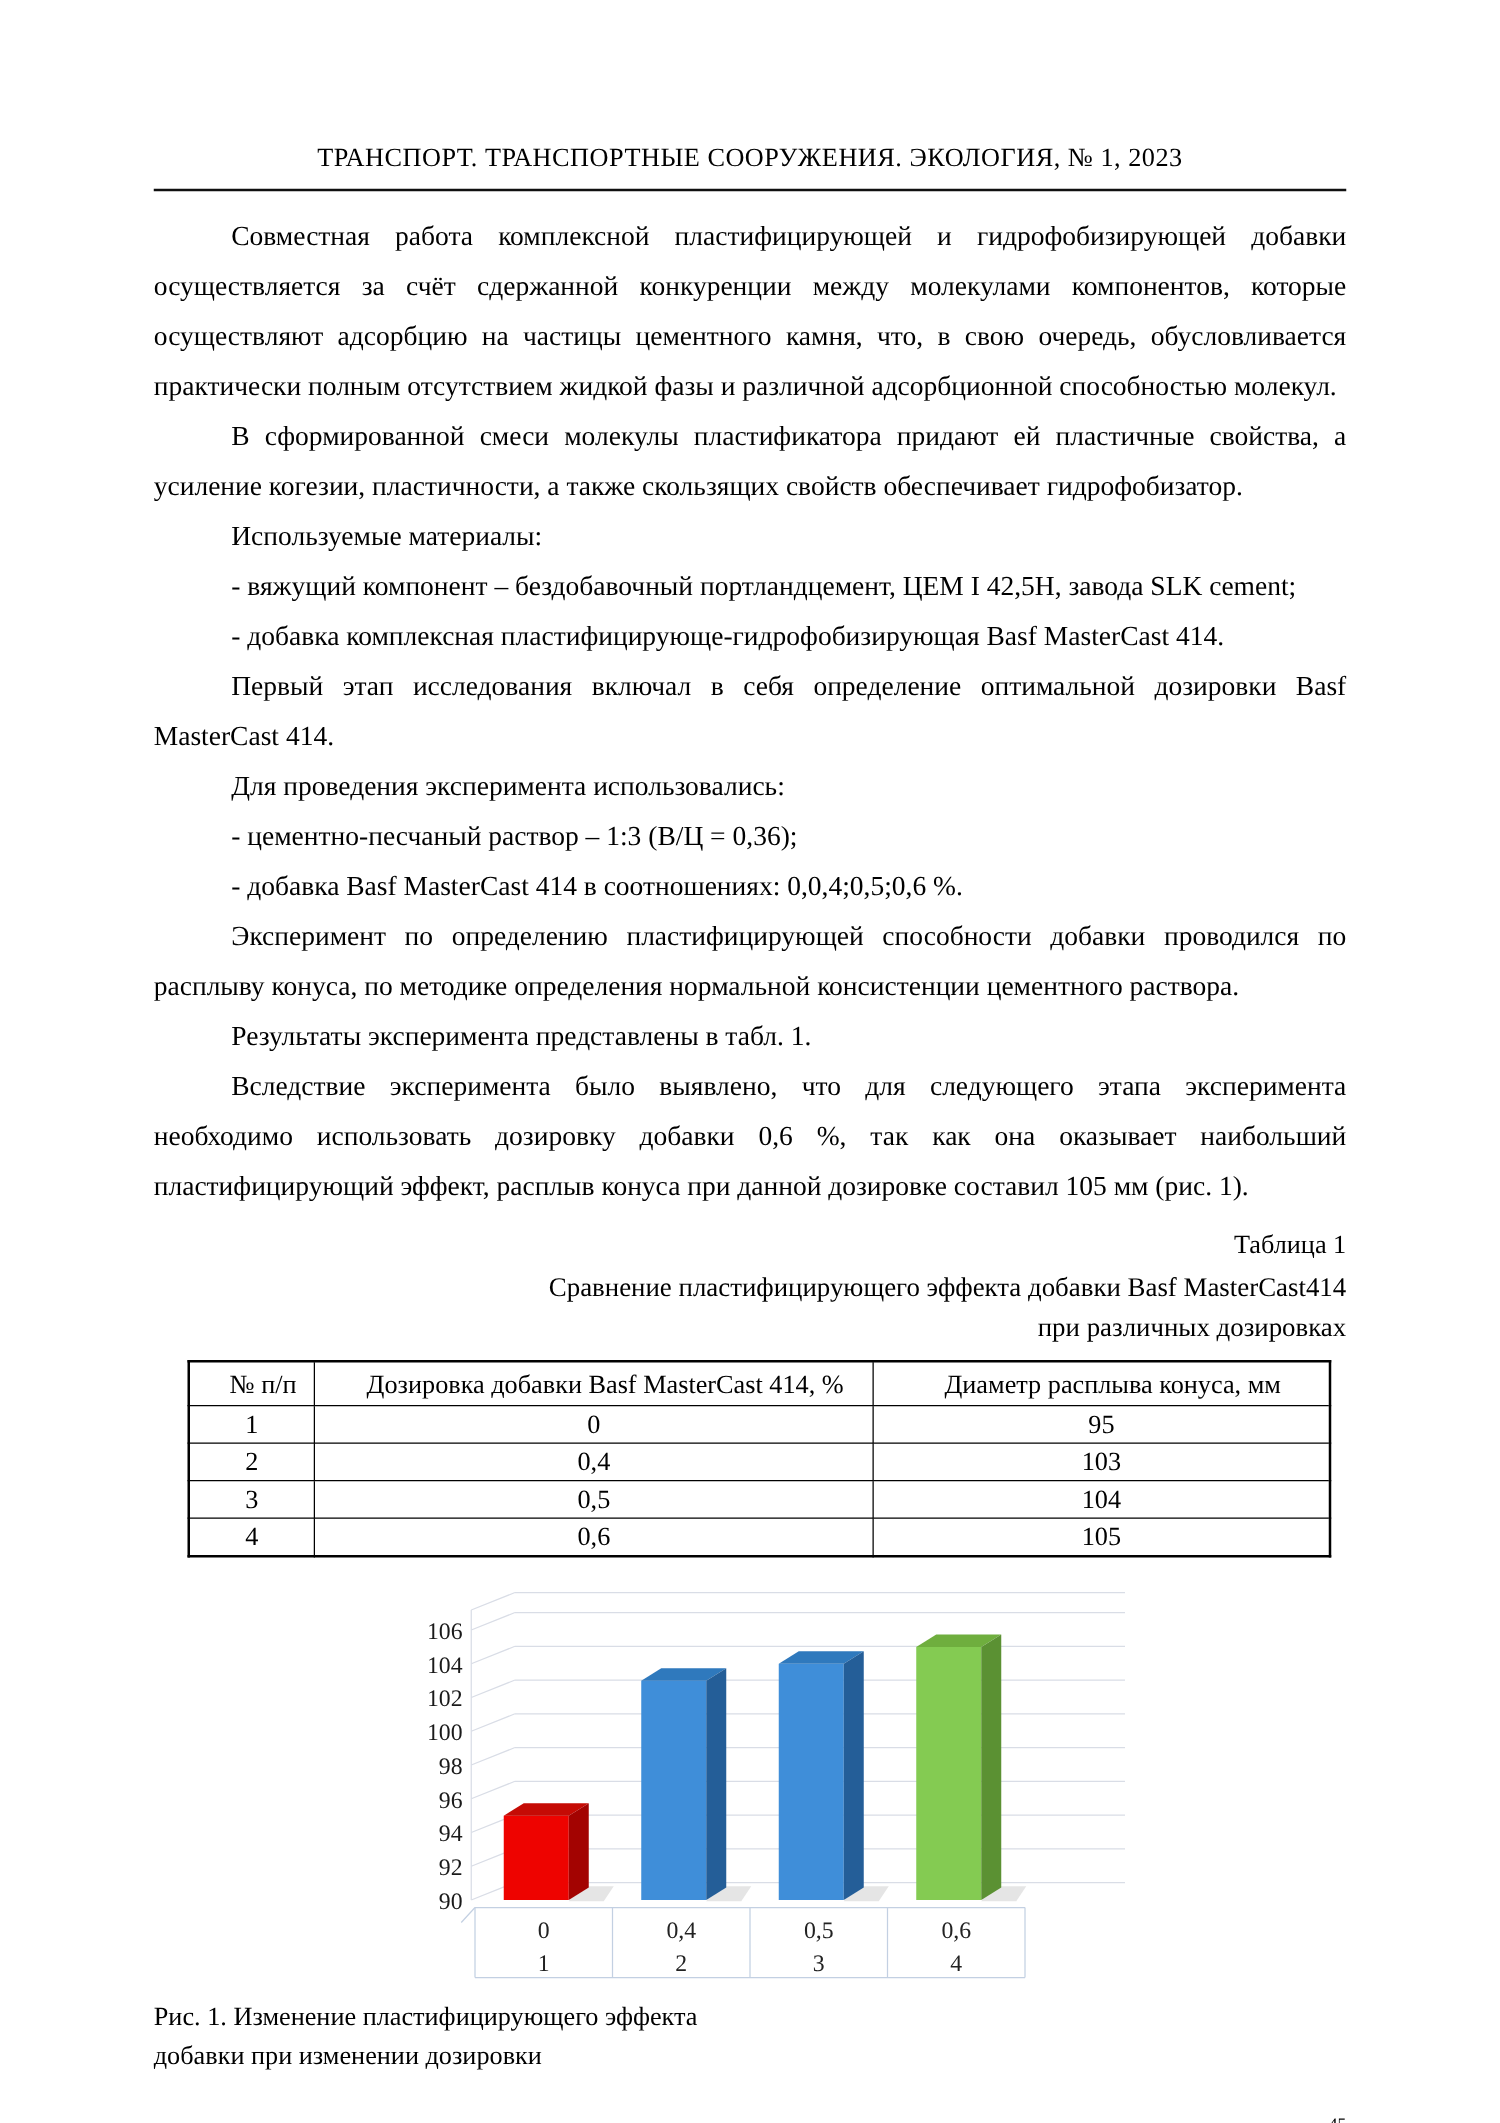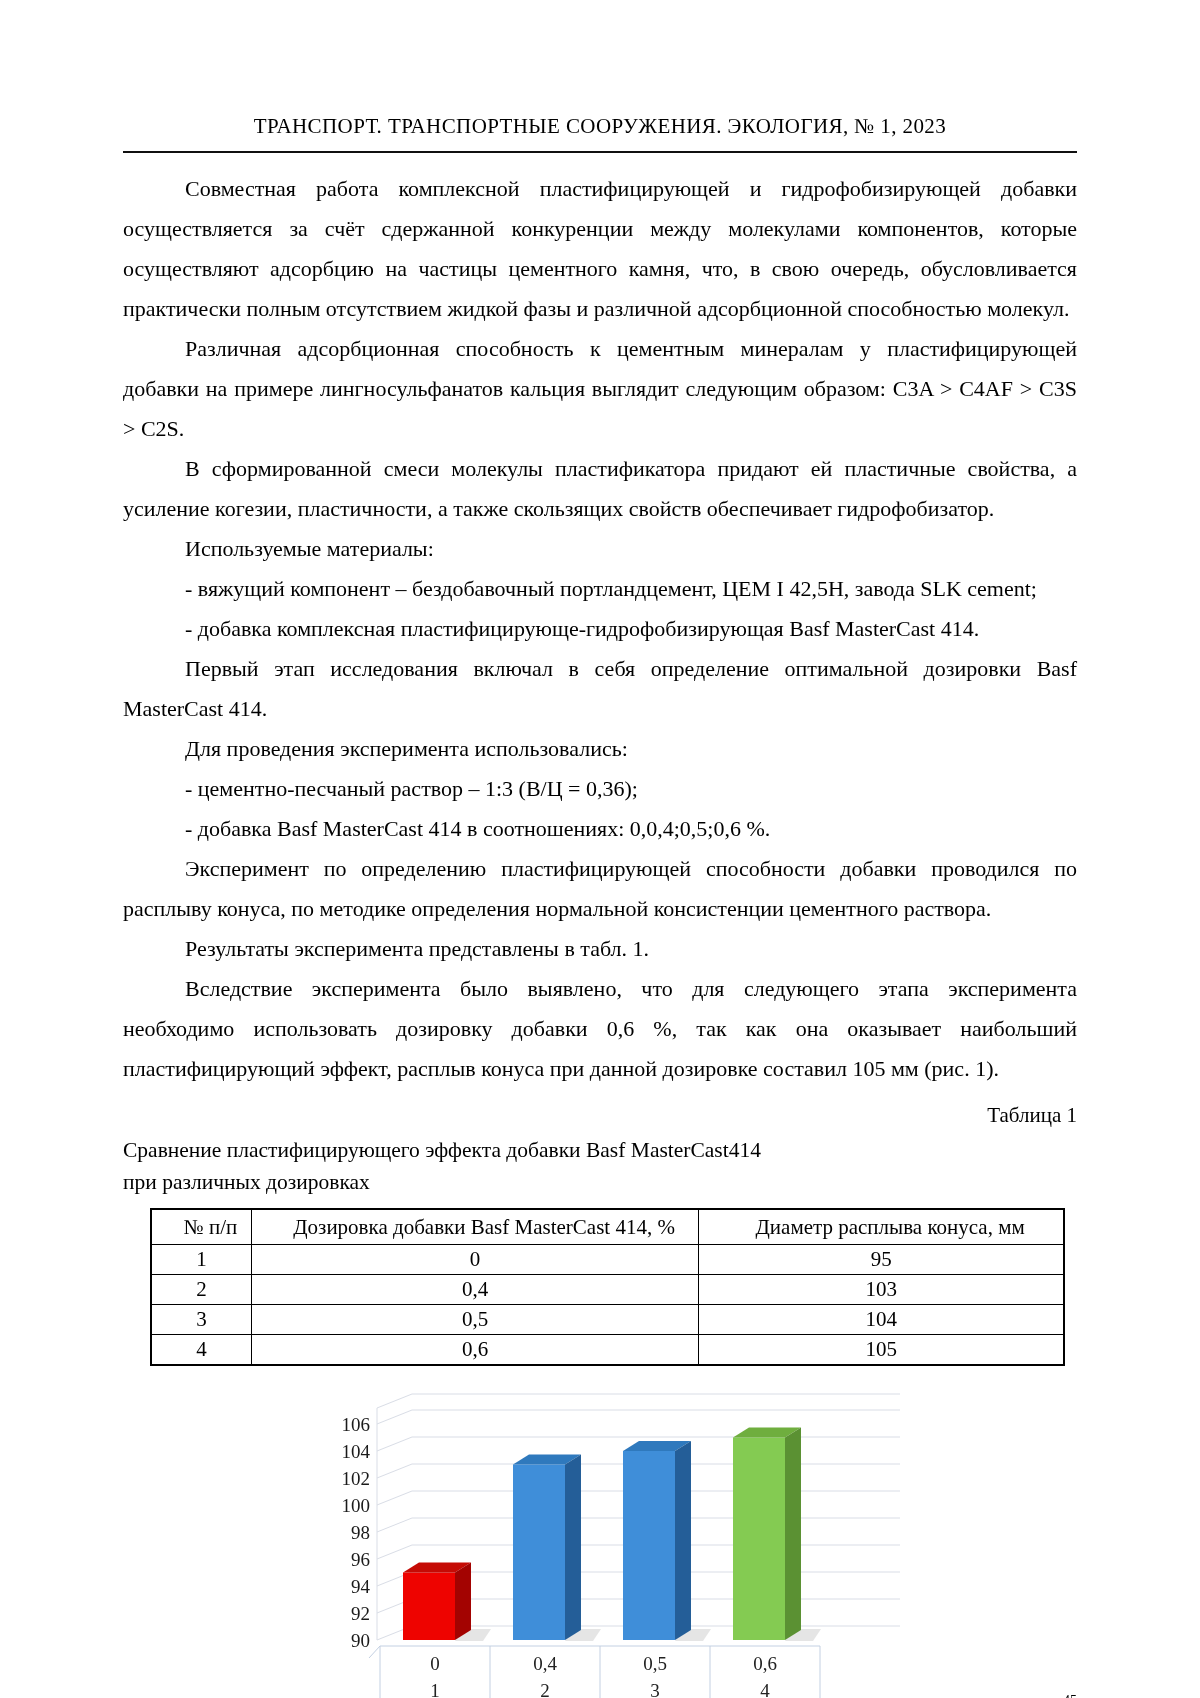--- a/index.html
+++ b/index.html
@@ -8,21 +8,21 @@
     font-family:"Liberation Serif","DejaVu Serif",serif; color:#000;
     overflow:hidden;
     margin-top:48px;
   }
   .content { position:absolute; left:123px; top:0; width:954px; }
   .journal-header { margin-top:66px; text-align:center; font-size:21px; letter-spacing:.4px; white-space:nowrap; }
   .header-rule { border:none; border-top:2px solid #101010; margin:12px 0 0 0; }
   .body-text { margin-top:16px; }
   .body-text p { margin:0; font-size:22px; line-height:40px; text-align:justify; text-indent:62px; }
   .table-label { margin-top:14px; text-align:right; font-size:21px; }
-  .table-title { margin-top:6px; text-align:left; font-size:21.5px; line-height:32px; }
+  .table-title { margin-top:6px; text-align:right; font-size:21.5px; line-height:32px; }
   table.data-table { margin:10px 0 0 27px; border-collapse:collapse; width:915px; border:2.5px solid #000; table-layout:fixed; }
   .data-table th, .data-table td {
     border:1.8px solid #000; text-align:center; vertical-align:middle;
     font-weight:normal; font-size:21px; padding:1px 2px;
   }
   .data-table th { height:32px;padding-left:20px; }
   .data-table td { height:27px; }
   .col-num { width:11%; } .col-dose { width:49%; } .col-diam { width:40%; }
   .chart-wrap { margin-top:14px; text-align:center; }
   .chart-wrap svg { display:inline-block; }
@@ -33,21 +33,20 @@
 <body>
 
 <div class="page">
   <div class="content">
 
     <div class="journal-header">ТРАНСПОРТ. ТРАНСПОРТНЫЕ СООРУЖЕНИЯ. ЭКОЛОГИЯ, № 1, 2023</div>
     <hr class="header-rule">
 
     <div class="body-text" id="body-text">
         <p>Совместная работа комплексной пластифицирующей и гидрофобизирующей добавки осуществляется за счёт сдержанной конкуренции между молекулами компонентов, которые осуществляют адсорбцию на частицы цементного камня, что, в свою очередь, обусловливается практически полным отсутствием жидкой фазы и различной адсорбционной способностью молекул.</p>
-        <p>Различная адсорбционная способность к цементным минералам у пластифицирующей добавки на примере лингносульфанатов кальция выглядит следующим образом: C3A &gt; C4AF &gt; C3S &gt; C2S.</p>
         <p>В сформированной смеси молекулы пластификатора придают ей пластичные свойства, а усиление когезии, пластичности, а также скользящих свойств обеспечивает гидрофобизатор.</p>
         <p>Используемые материалы:</p>
         <p>- вяжущий компонент – бездобавочный портландцемент, ЦЕМ I 42,5Н, завода SLK cement;</p>
         <p>- добавка комплексная пластифицирующе-гидрофобизирующая Basf MasterCast 414.</p>
         <p>Первый этап исследования включал в себя определение оптимальной дозировки Basf MasterCast 414.</p>
         <p>Для проведения эксперимента использовались:</p>
         <p>- цементно-песчаный раствор – 1:3 (В/Ц = 0,36);</p>
         <p>- добавка Basf MasterCast 414 в соотношениях: 0,0,4;0,5;0,6 %.</p>
         <p>Эксперимент по определению пластифицирующей способности добавки проводился по расплыву конуса, по методике определения нормальной консистенции цементного раствора.</p>
         <p>Результаты эксперимента представлены в табл. 1.</p>

